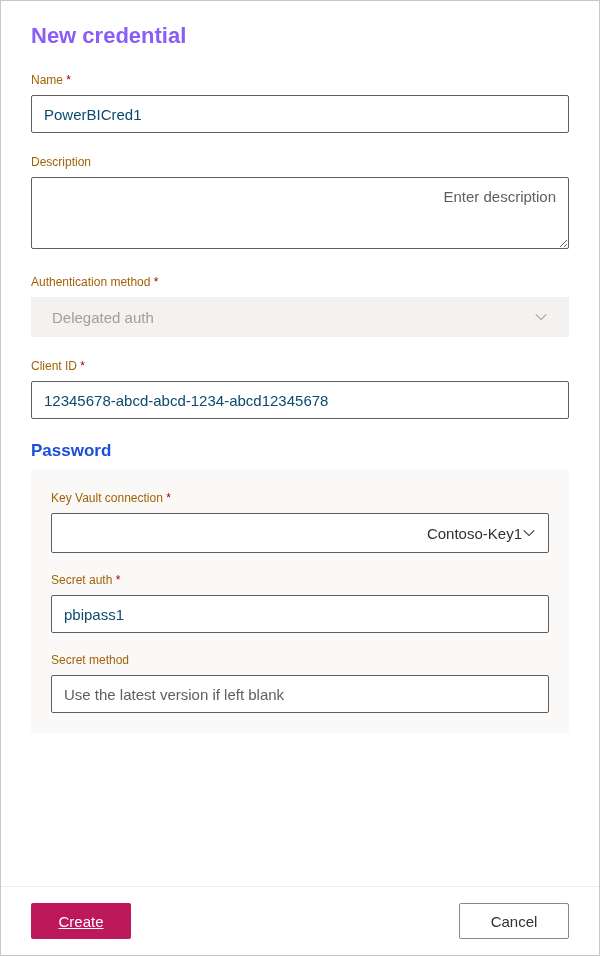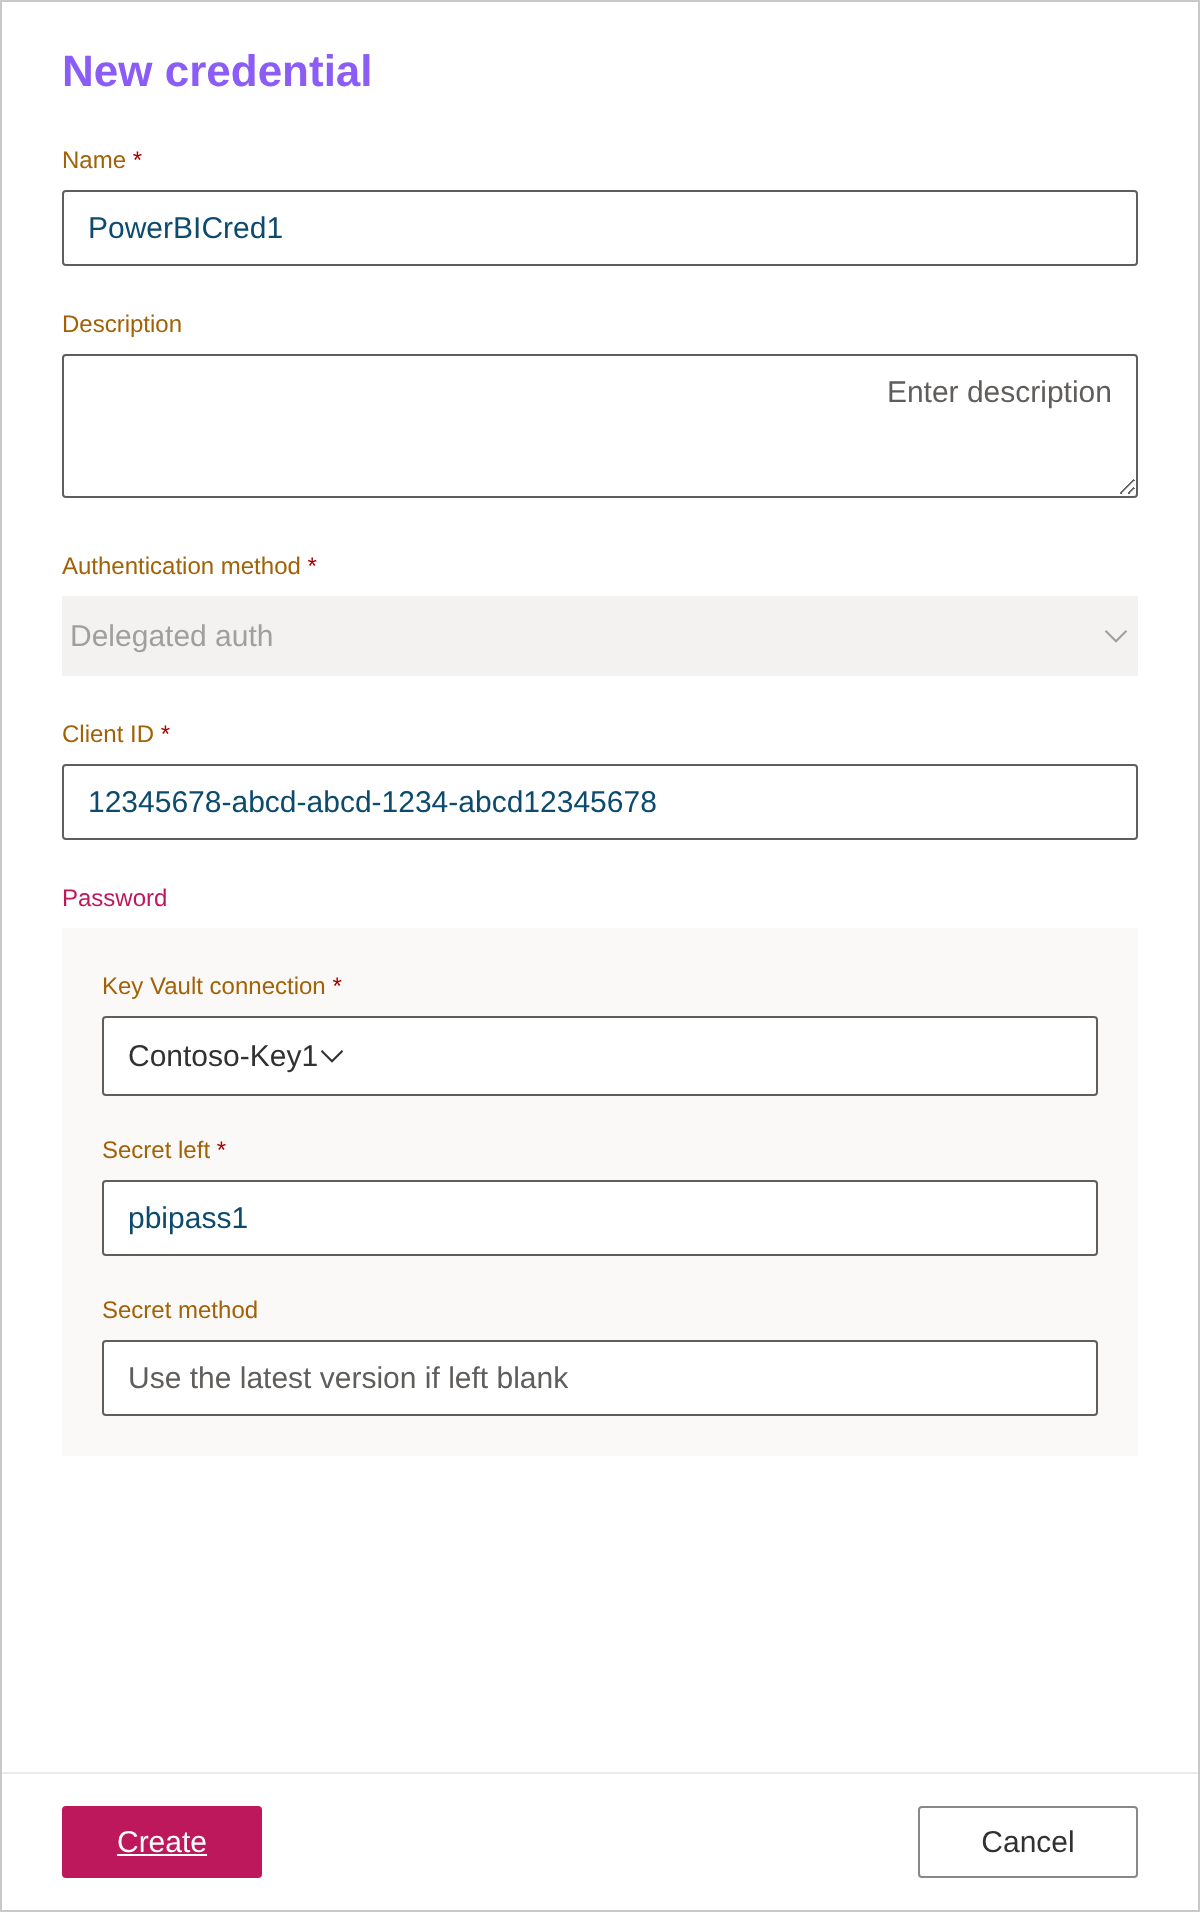--- a/index.html
+++ b/index.html
@@ -57,41 +57,41 @@
     }
     textarea.input {
       height: 72px;
       resize: both;
       padding-top: 10px;
       text-align: right;
     }
     .select-disabled {
       width: 100%;
       height: 40px;
-      padding: 8px 4px;
+      padding: 8px 21px;
       font-size: 15px;
       border: none;
       background: #f3f2f1;
       color: #a19f9d;
       display: flex;
       align-items: center;
       justify-content: space-between;
     }
     .select {
       width: 100%;
       height: 40px;
       padding: 8px 12px;
       font-size: 15px;
       border: 1px solid #605e5c;
       border-radius: 2px;
       background: #ffffff;
       color: #323130;
       display: flex;
       align-items: center;
-      justify-content: flex-start;
+      justify-content: flex-end;
       cursor: pointer;
     }
     .chevron {
       width: 14px;
       height: 14px;
       display: inline-block;
     }
     .chevron svg {
       width: 100%;
       height: 100%;
@@ -101,23 +101,23 @@
       padding: 22px 20px 20px 20px;
       margin-top: 8px;
     }
     .password-section .field {
       margin-bottom: 20px;
     }
     .password-section .field:last-child {
       margin-bottom: 0;
     }
     .section-label {
-      font-size: 12px;
-      color: #be185d;
-      font-weight: 400;
+      font-size: 17px;
+      color: #1d4ed8;
+      font-weight: 700;
       margin-bottom: 6px;
     }
     .footer {
       border-top: 1px solid #edebe9;
       padding: 16px 30px;
       display: flex;
       justify-content: space-between;
       align-items: center;
     }
     .btn {
@@ -184,21 +184,21 @@
         <div class="select">
           <span>Contoso-Key1</span>
           <span class="chevron">
             <svg viewBox="0 0 16 16" fill="none" stroke="#323130" stroke-width="1.2">
                 <path d="M2 5 L8 11 L14 5"></path>
               </svg>
           </span>
         </div>
       </div>
       <div class="field">
-        <label class="label required">Secret left</label>
+        <label class="label required">Secret auth</label>
         <input type="text" class="input" value="pbipass1" style="">
       </div>
       <div class="field">
         <label class="label">Secret method</label>
         <input type="text" class="input" placeholder="Use the latest version if left blank" style="">
       </div>
     </div>
   </div>
 </div>
 

